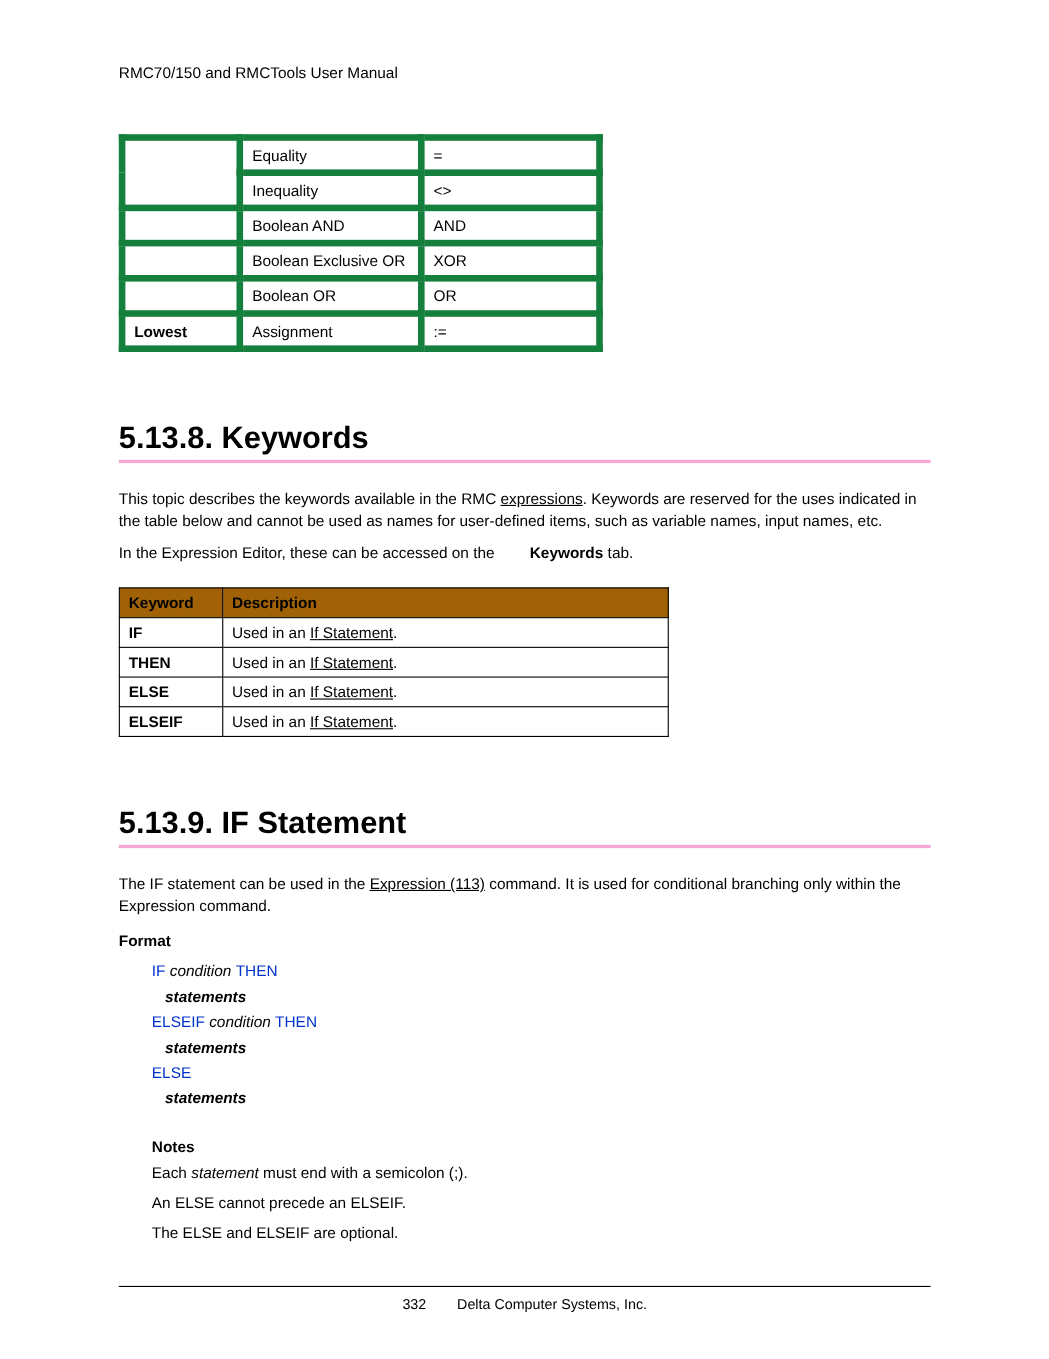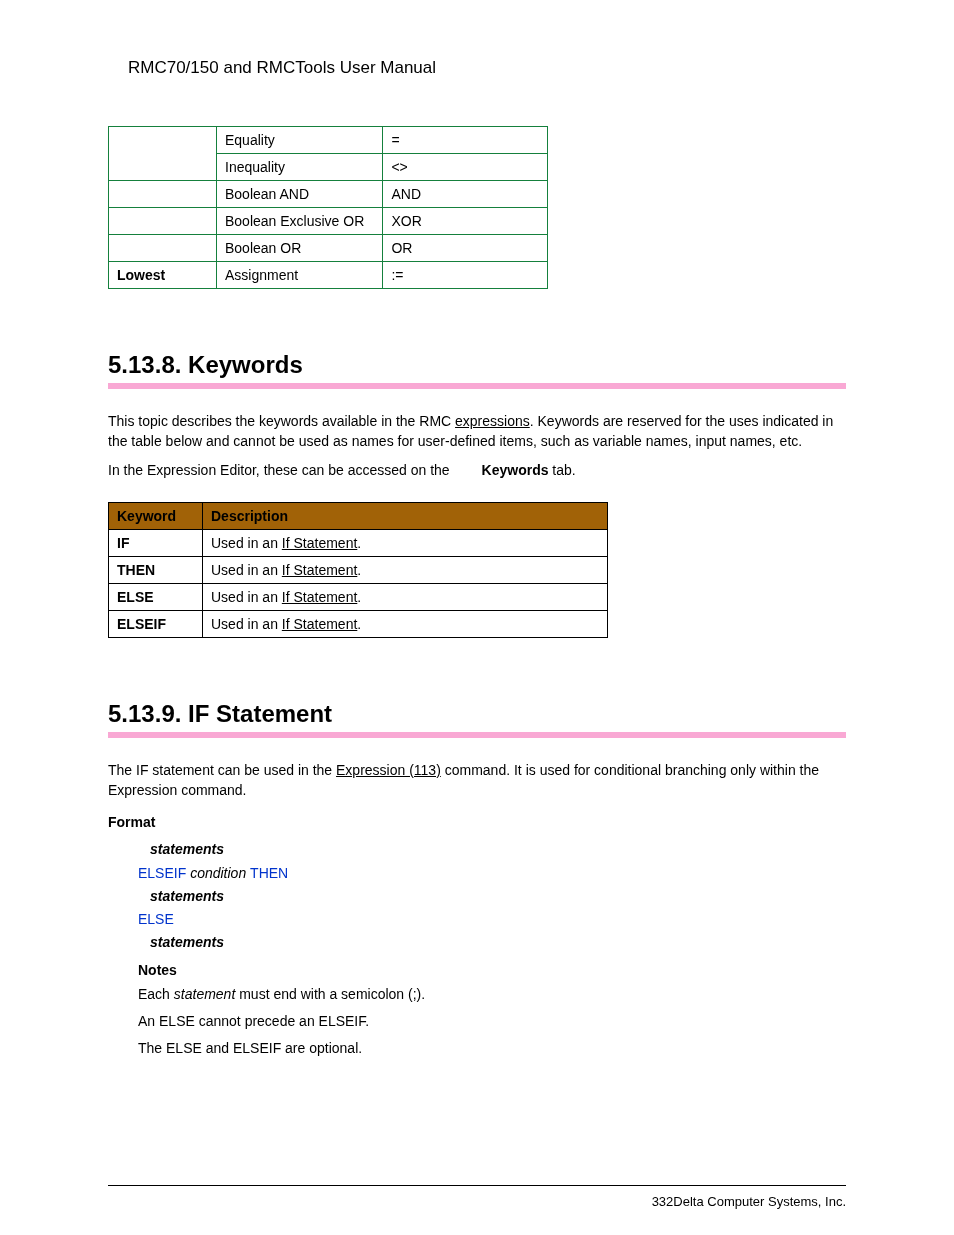--- a/index.html
+++ b/index.html
@@ -7,52 +7,51 @@
       font-family: Verdana, Geneva, sans-serif;
       font-size: 14px;
       color: #000;
       background: #fff;
       width: 954px;
       height: 1235px;
       padding: 58px 108px 40px 108px;
       position: relative;
     }
     .header-text {
-      font-size: 17px;
+      font-size: 14px;
       margin-bottom: 48px;
-      margin-left: 20px;
     }
     table {
       border-collapse: collapse;
       margin-bottom: 8px;
     }
     table.precedence {
       width: 440px;
     }
     table.precedence td {
-      border: 1px solid #15803d;
+      border: 6px solid #15803d;
       padding: 5px 8px;
       vertical-align: top;
     }
     table.precedence td:first-child {
       width: 110px;
     }
     table.precedence td:nth-child(2) {
       width: 170px;
     }
     table.precedence td:nth-child(3) {
       width: 160px;
     }
     h2 {
-      font-size: 24px;
+      font-size: 28px;
       font-weight: bold;
       margin-top: 62px;
       margin-bottom: 0px;
       padding-bottom: 4px;
-      border-bottom: 6px solid #f9a8d4;
+      border-bottom: 3px solid #f9a8d4;
     }
     .body-para {
       margin-top: 22px;
       line-height: 1.45;
     }
     .body-para2 {
       margin-top: 8px;
       line-height: 1.45;
     }
     .underlined { text-decoration: underline; }
@@ -83,37 +82,38 @@
       margin-left: 30px;
       margin-top: 8px;
       line-height: 1.65;
     }
     .kw { color: #0033cc; }
     .ital { font-style: italic; }
     .indent { margin-left: 12px; font-weight: bold; }
     .notes-label {
       font-weight: bold;
       margin-left: 30px;
-      margin-top: 8px;
+      margin-top: 24px;
     }
     .note-line {
       margin-left: 30px;
       margin-top: 6px;
       line-height: 1.5;
     }
     .footer {
       position: absolute;
-      bottom: 26px;
+      bottom: 42px;
       left: 108px;
       right: 108px;
       border-top: 1px solid #000;
       padding-top: 8px;
       font-size: 13px;
       display: flex;
-      justify-content: flex-end;
+      justify-content: center;
+      gap: 28px;
     }
     .bold { font-weight: bold; padding-left: 28px; }
   </style>
 </head>
 <body>
 
 <div class="header-text">RMC70/150 and RMCTools User Manual</div>
 
 <table class="precedence">
   <tbody>
@@ -185,20 +185,21 @@
 
 <h2>5.13.9. IF Statement</h2>
 
 <p class="body-para">
   <span>The IF statement can be used in the </span><span class="underlined">Expression (113)</span><span> command. It is used for conditional branching only within the Expression command.</span>
 </p>
 
 <p class="format-label">Format</p>
 
 <div class="code-block">
+  <div><span class="kw">IF</span><span class="ital"> condition </span><span class="kw">THEN</span></div>
   <div class="indent ital">statements</div>
   <div><span class="kw">ELSEIF</span><span class="ital"> condition </span><span class="kw">THEN</span></div>
   <div class="indent ital">statements</div>
   <div><span class="kw">ELSE</span></div>
   <div class="indent ital">statements</div>
 </div>
 
 <p class="notes-label">Notes</p>
 <p class="note-line"><span>Each </span><span class="ital">statement</span><span> must end with a semicolon (;).</span></p>
 <p class="note-line">An ELSE cannot precede an ELSEIF.</p>

